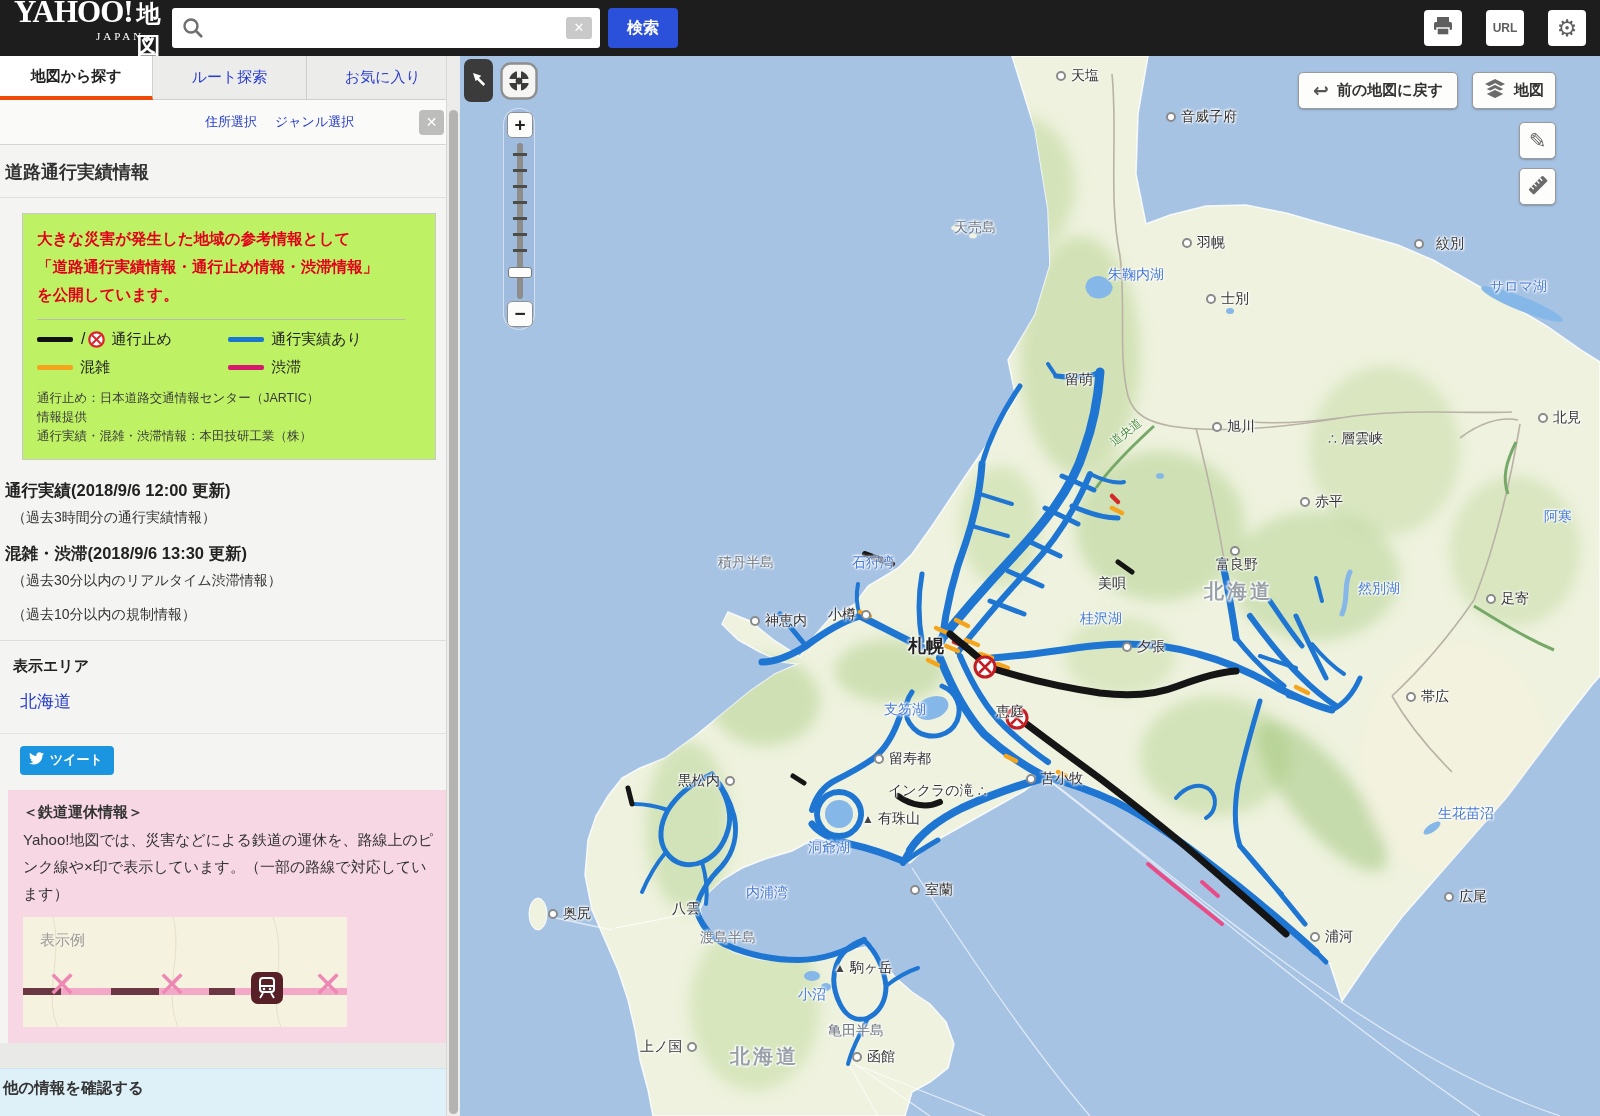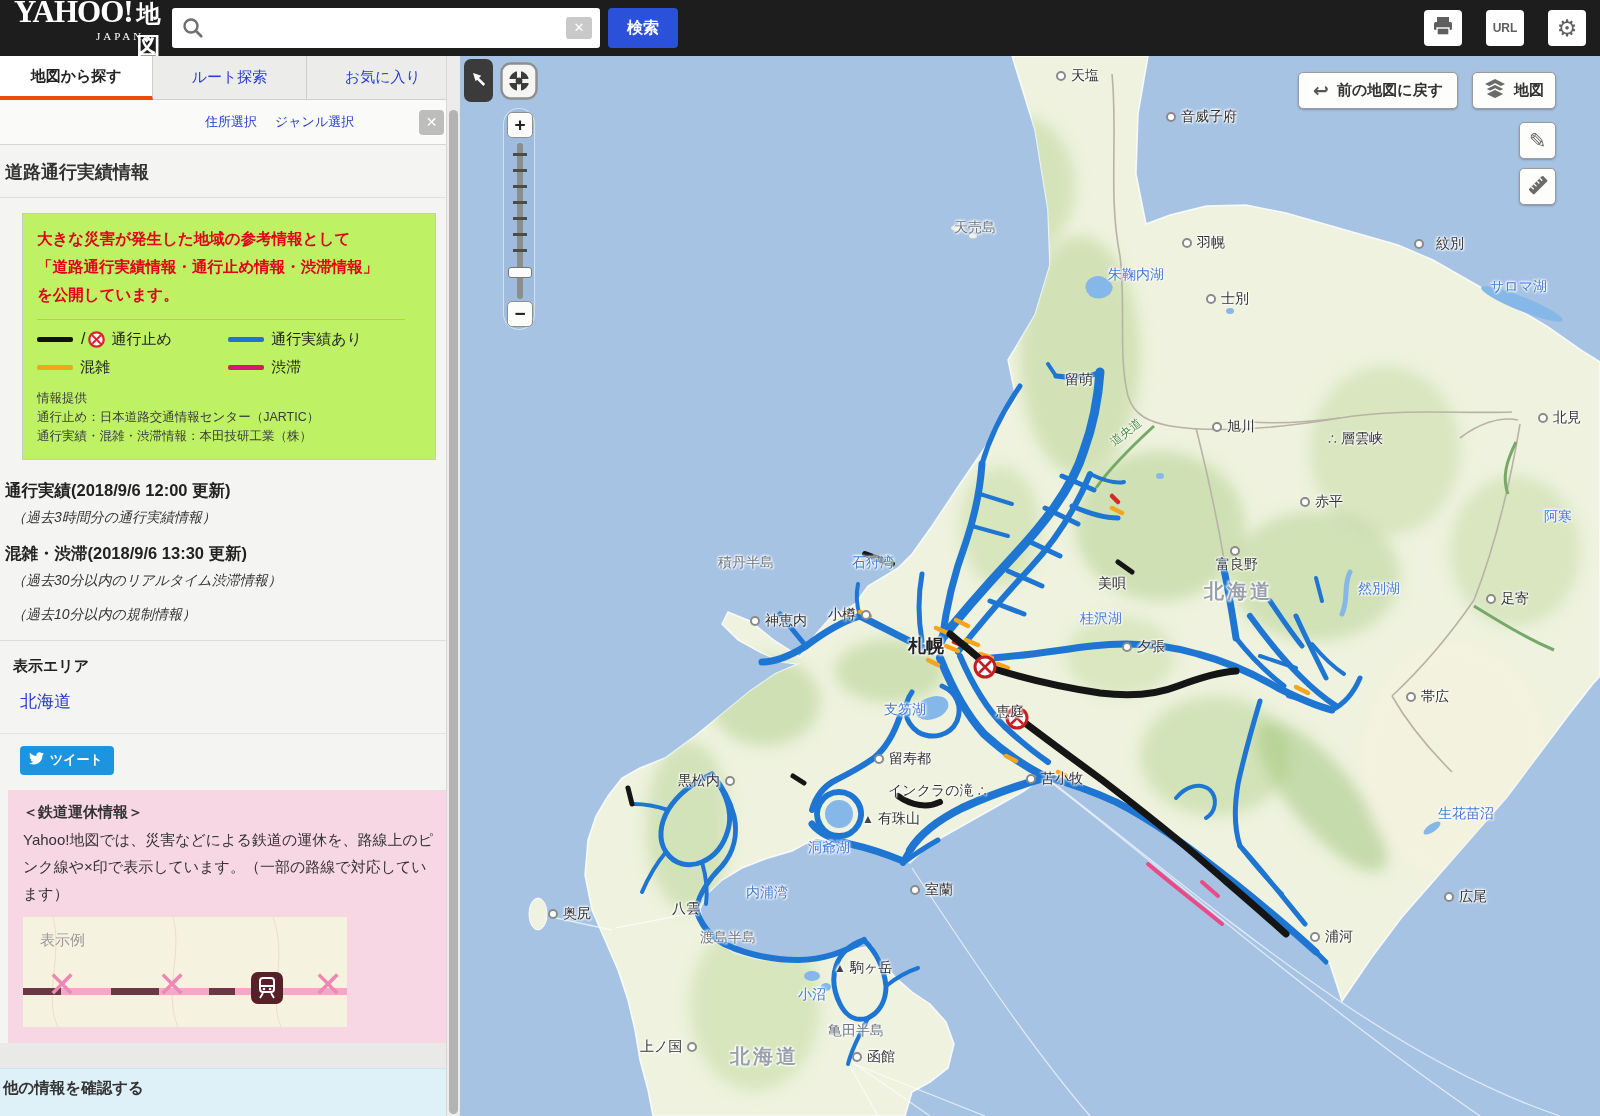--- a/index.html
+++ b/index.html
@@ -44,21 +44,21 @@
   .warnbox { margin:15px 24px 0 22px; background:#bef264; border:1px solid #c8c8c8; padding:11px 30px 12px 14px; }
   .warnline { color:#e3001b; font-weight:bold; font-size:15.5px; line-height:1.8; }
   .legendgrid { margin-top:10px; padding-top:10px; border-top:1px solid #b9b9b7; display:grid;
     grid-template-columns:52% 48%; row-gap:9px; }
   .litem { display:flex; align-items:center; font-size:15px; color:#222; }
   .lswatch { width:36px; height:5px; border-radius:2px; margin-right:7px; flex:none; }
   .lslash { font-size:16px; margin:0 2px 0 1px; color:#222; }
   .provider { margin-top:12px; font-size:12.5px; color:#3a3a3a; line-height:1.55; }
   .updates { padding:20px 6px 0 5px; }
   .uptitle { font-size:16.5px; font-weight:bold; color:#222; }
-  .upsub { font-size:14px; color:#333; margin:7px 0 16px 7px;font-style:italic; }
+  .upsub { font-size:14px; color:#333; margin:7px 0 16px 7px; }
   .hdiv { border-top:1px solid #ddddda; margin-top:4px; }
   .areatitle { font-size:15px; font-weight:bold; color:#222; padding:16px 0 0 13px; }
   .arealink { font-size:17px; color:#2239cc; padding:14px 0 0 20px; cursor:pointer; }
   .areadiv { border-top:1px solid #e3e3e0; margin-top:20px; }
   .tweet { margin:12px 0 0 20px; display:inline-flex; align-items:center; gap:6px; background:#1b95e0;
     color:#fff; font-size:13px; font-weight:bold; border-radius:4px; padding:5px 11px 6px 9px; cursor:pointer; }
   .pinkbox { margin:15px 8px 0 8px; background:#f8d7e4; padding:13px 15px 16px 15px; }
   .pinktitle { font-size:15px; font-weight:bold; color:#333; }
   .pinkbody { font-size:15px; color:#333; line-height:1.8; margin-top:4px; }
   .railex { position:relative; margin-top:10px; width:324px; height:110px; background:#f6f2e0; overflow:hidden; }
@@ -181,22 +181,22 @@
         <div class="litem">
           <span class="lswatch" style="background:#f5a41d"></span>
           <span>混雑</span>
         </div>
         <div class="litem">
           <span class="lswatch" style="background:#d6186e"></span>
           <span>渋滞</span>
         </div>
       </div>
     <div class="provider">
+      <div>通行止め：日本道路交通情報センター（JARTIC）</div>
       <div>情報提供</div>
-      <div>通行止め：日本道路交通情報センター（JARTIC）</div>
       <div>通行実績・混雑・渋滞情報：本田技研工業（株）</div>
     </div>
   </div>
 
   <div class="updates">
     <div class="uptitle">通行実績(2018/9/6 12:00 更新)</div>
     <div class="upsub">（過去3時間分の通行実績情報）</div>
     <div class="uptitle">混雑・渋滞(2018/9/6 13:30 更新)</div>
     <div class="upsub">（過去30分以内のリアルタイム渋滞情報）</div>
     <div class="upsub">（過去10分以内の規制情報）</div>

